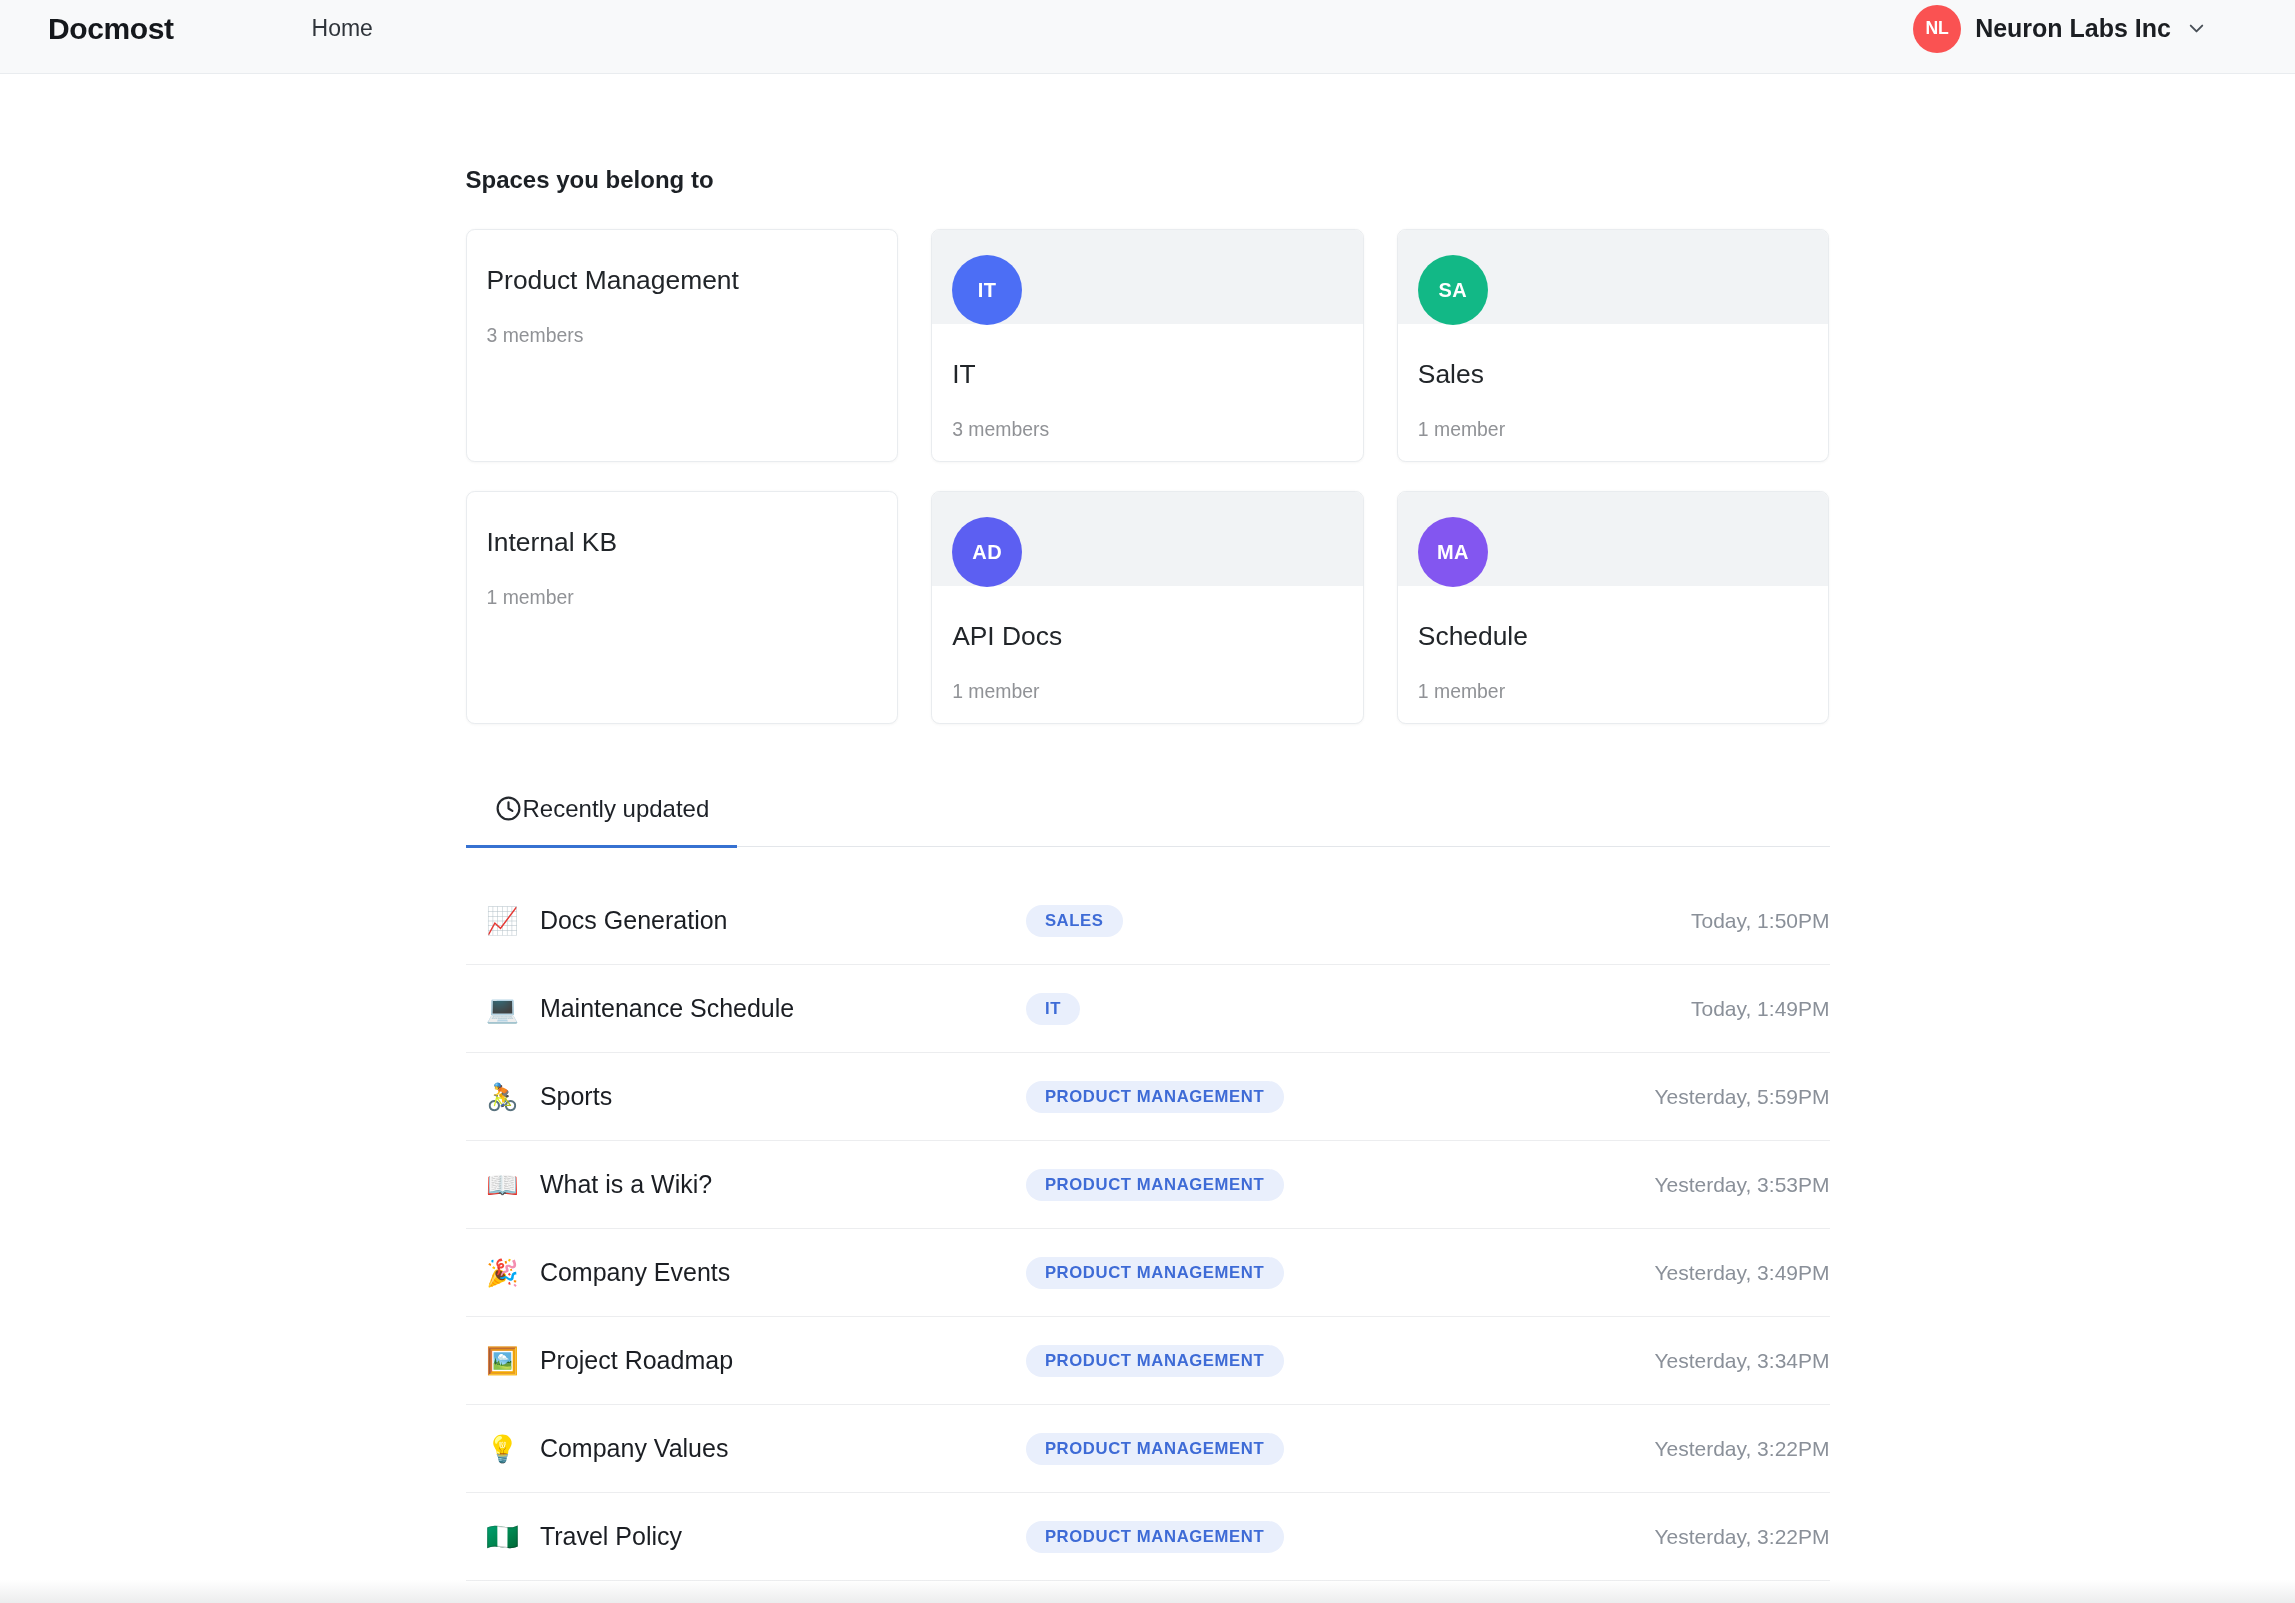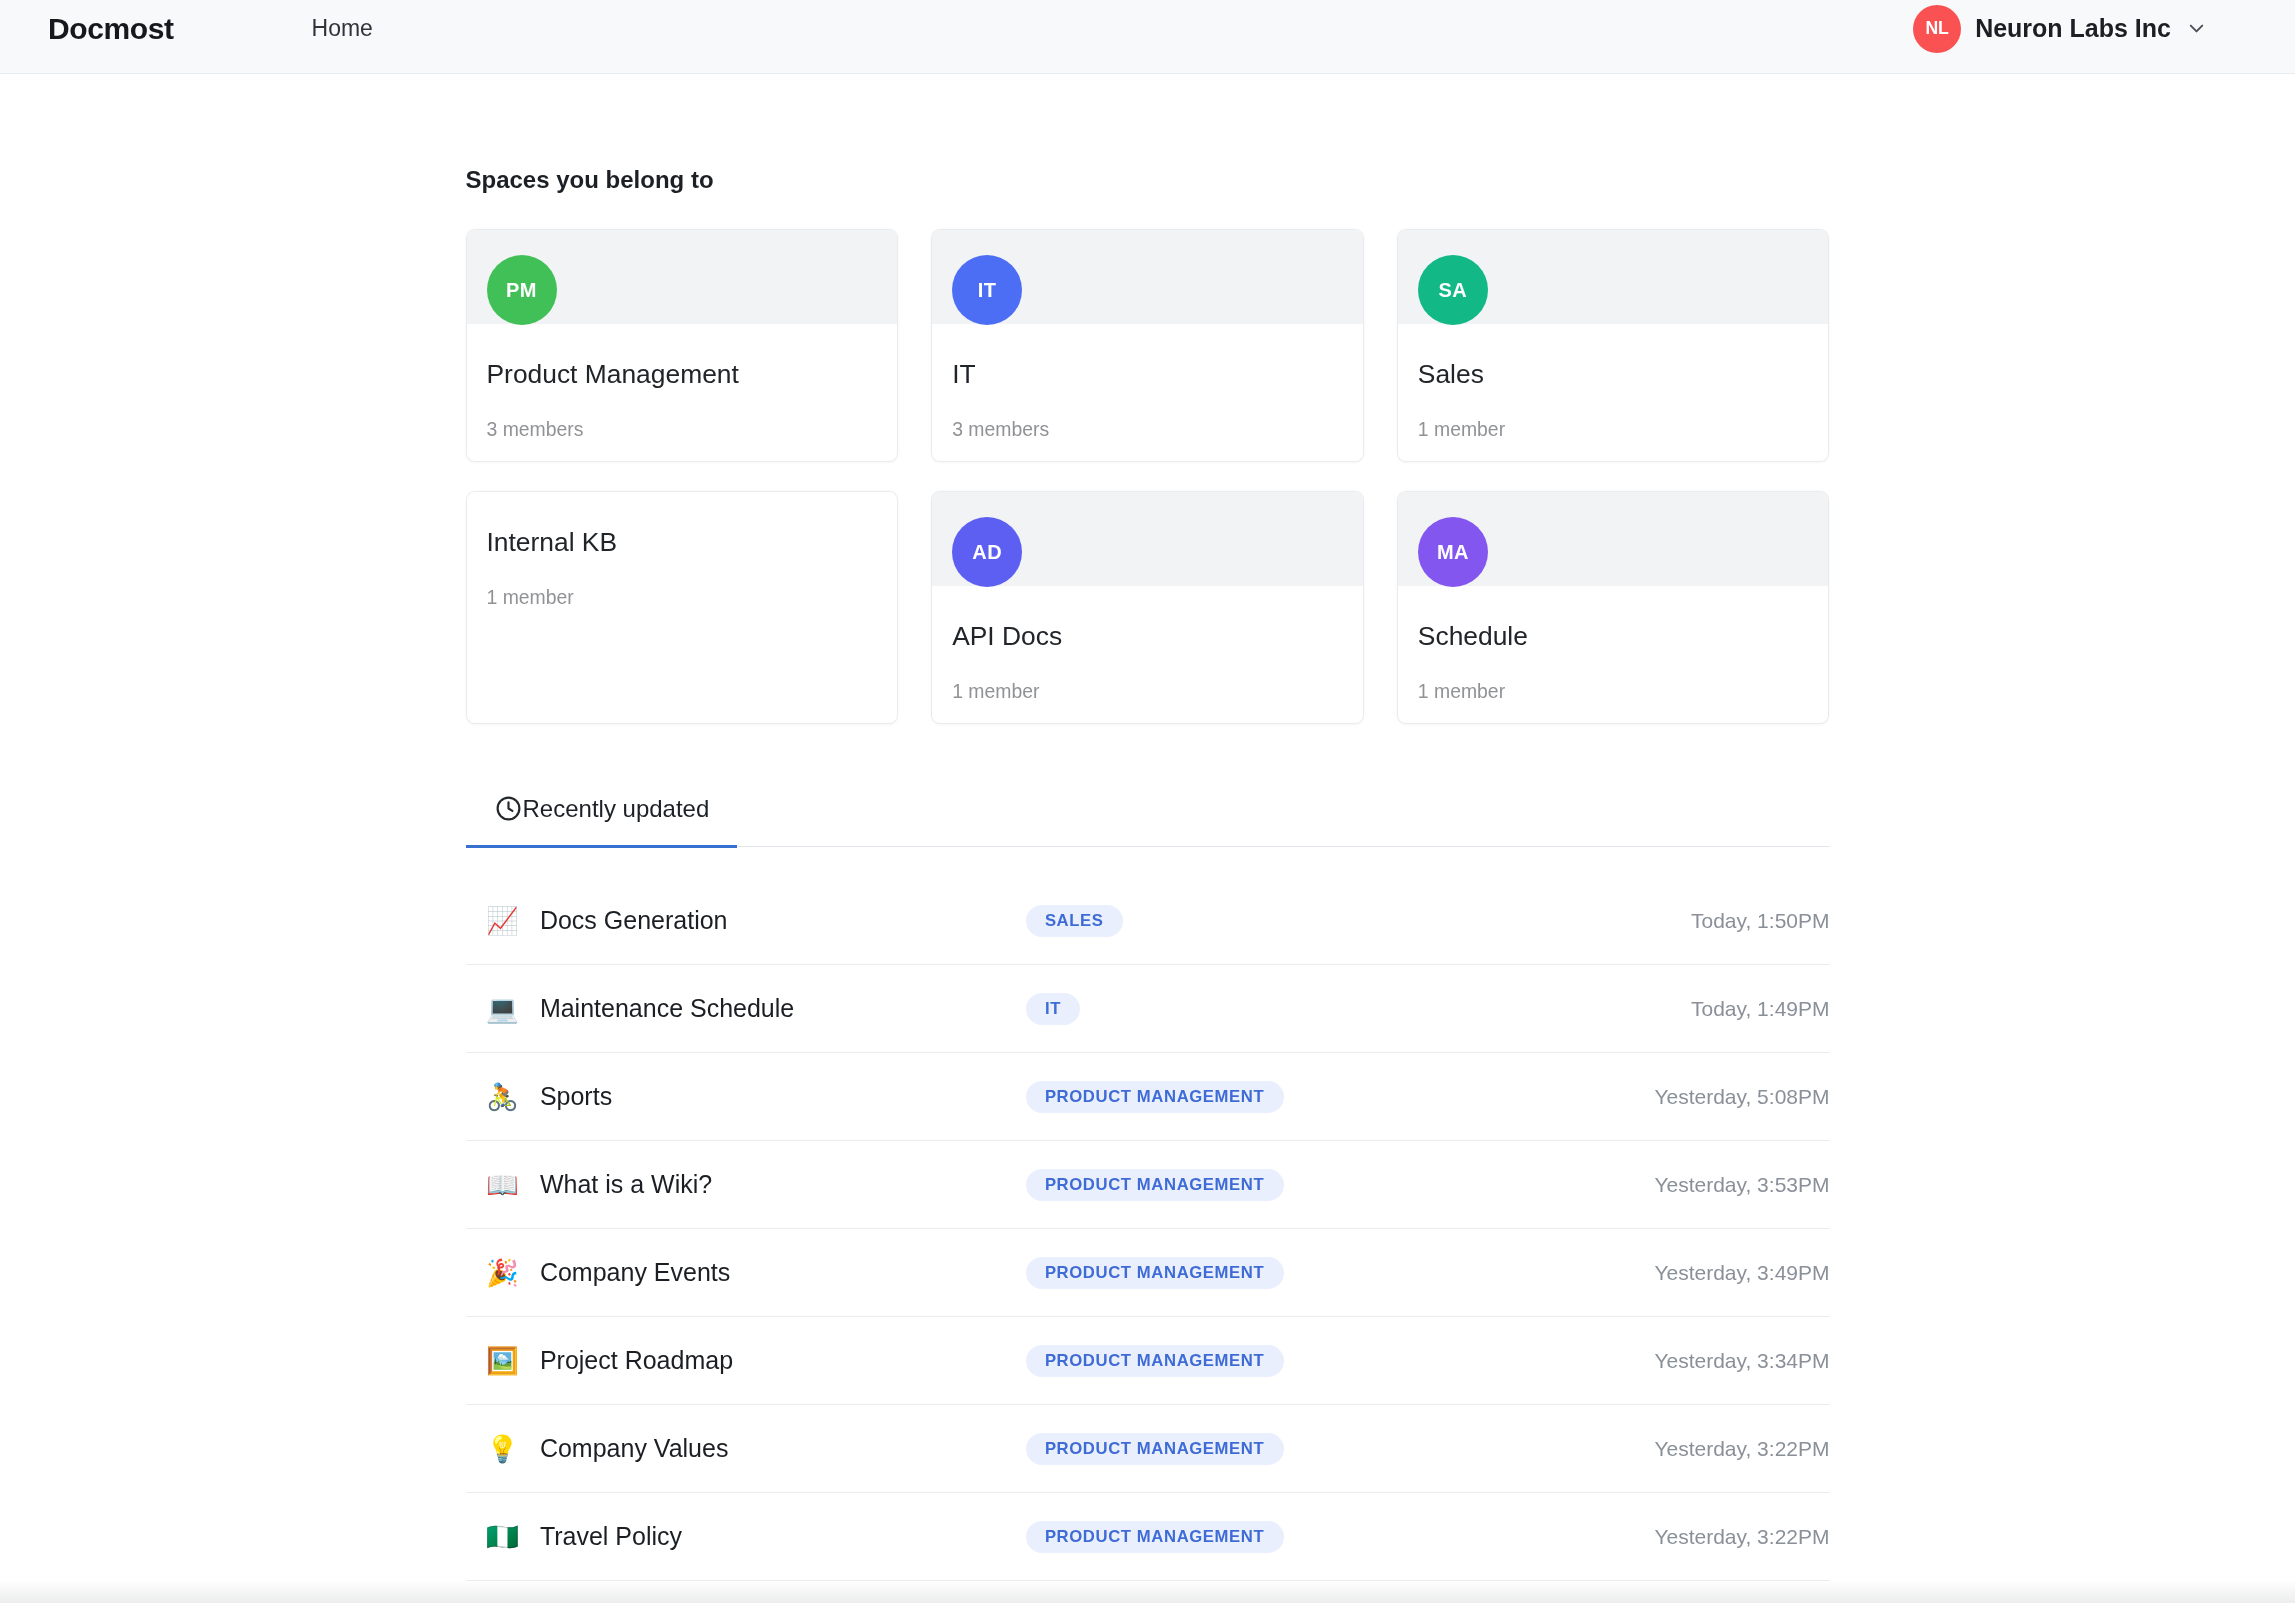--- a/index.html
+++ b/index.html
@@ -193,23 +193,20 @@
     </span>
   </div>
 </header>
 
 <main class="container">
   <h2 class="section-title">Spaces you belong to</h2>
 
   <div class="spaces-grid">
 
     <div class="space-card">
-      <div class="card-band">
-        <span class="space-avatar" style="background: rgb(64, 192, 87);">PM</span>
-      </div>
       <div class="card-body">
         <div class="space-name">Product Management</div>
         <div class="space-members">3 members</div>
       </div>
     </div>
 
     <div class="space-card">
       <div class="card-band">
         <span class="space-avatar" style="background: rgb(76, 110, 245);">IT</span>
       </div>
@@ -289,21 +286,21 @@
       <div><span class="badge">IT</span></div>
       <div class="time-cell">Today, 1:49PM</div>
     </div>
 
     <div class="row">
       <div class="title-cell">
         <span class="page-emoji">🚴</span>
         <span class="row-title">Sports</span>
       </div>
       <div><span class="badge">PRODUCT MANAGEMENT</span></div>
-      <div class="time-cell">Yesterday, 5:08PM</div>
+      <div class="time-cell">Yesterday, 5:59PM</div>
     </div>
 
     <div class="row">
       <div class="title-cell">
         <span class="page-emoji">📖</span>
         <span class="row-title">What is a Wiki?</span>
       </div>
       <div><span class="badge">PRODUCT MANAGEMENT</span></div>
       <div class="time-cell">Yesterday, 3:53PM</div>
     </div>

